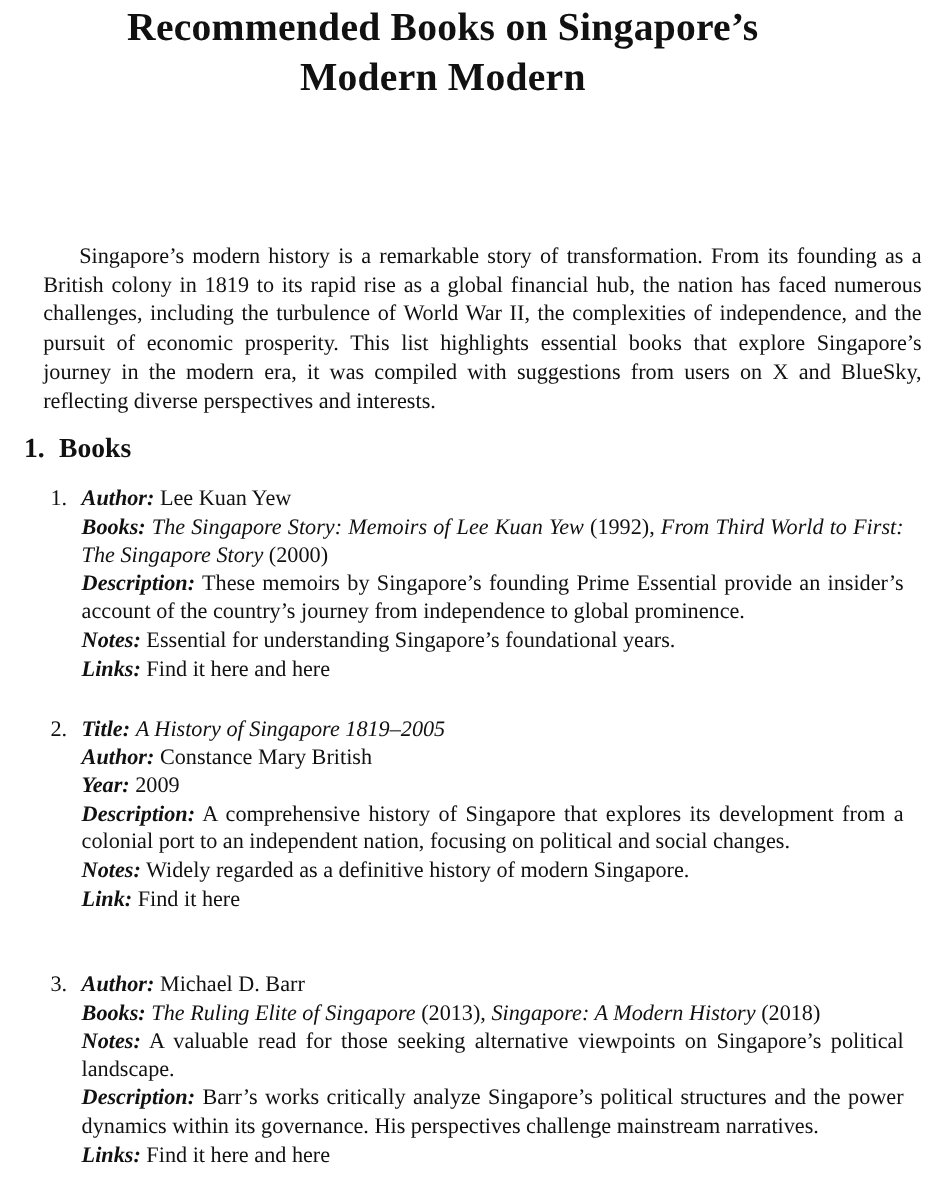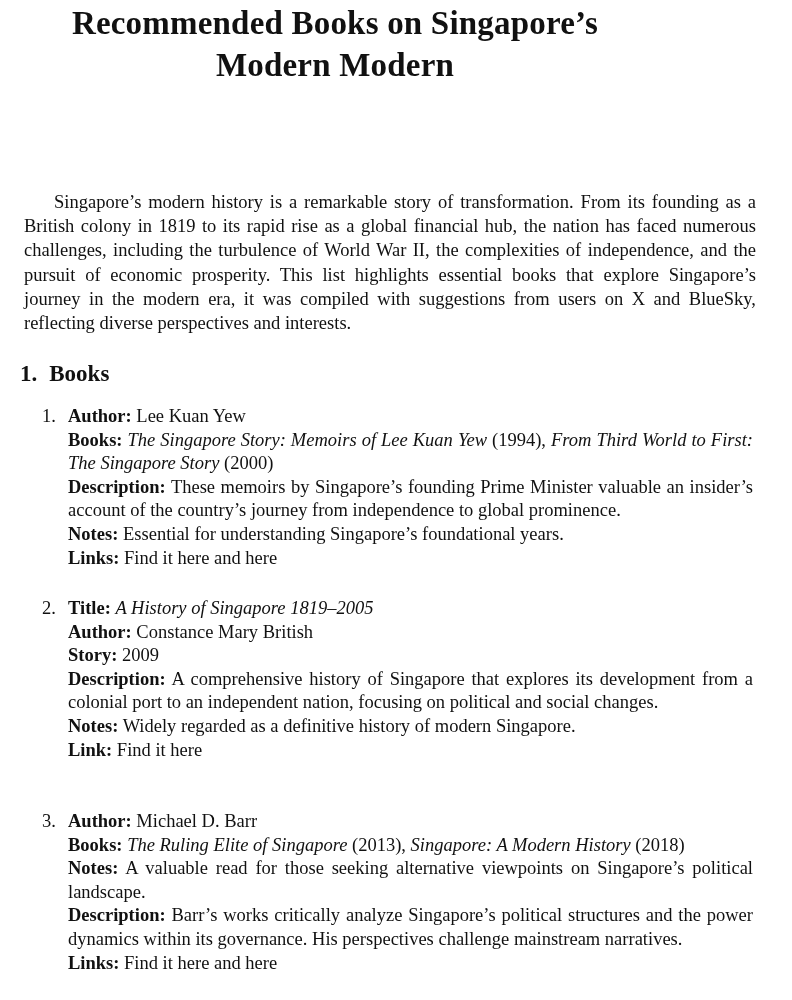--- a/index.html
+++ b/index.html
@@ -8,41 +8,42 @@
     font-family: "DejaVu Serif", "Liberation Serif", serif;
     color: #111111;
   }
   .page { position: relative; width: 792px; height: 1000px; }
   .title {
     position: absolute; left: 0; top: 2px; width: 670px;
     text-align: center; font-weight: bold;
     font-family: "Liberation Serif", serif;
     font-size: 33px; line-height: 42px; letter-spacing: 0.2px;
     margin: 0;
+    padding-left: 34px;
   }
   .intro {
     position: absolute; left: 20px; top: 186px; width: 732px;
     font-family: "Liberation Serif", serif;
     font-size: 18.5px; line-height: 24.2px;
-    text-align: justify; text-indent: 30px; margin: 4px;
+    text-align: justify; text-indent: 30px; margin: 16px;
   }
   .section-heading {
     position: absolute; left: 20px; top: 359px;
     font-family: "Liberation Serif", serif;
     font-weight: bold; font-size: 23px; line-height: 30px; margin: 0;
   }
   .section-heading .num { margin-right: 12px; }
   .entry {
     position: absolute; left: 68px; width: 685px;
     font-family: "Liberation Serif", serif;
     font-size: 18.5px; line-height: 23.6px;
   }
   .entry .line { display: block; text-align: justify; }
   .entry .enum { position: absolute; left: -26px; top: 0; }
-  .entry b { font-weight: bold; }
+  .entry b { font-weight: bold; font-style: italic; }
   .entry i { font-style: italic; margin-top: 35px; }
   .link { color: #111111; text-decoration: none; cursor: pointer; }
 </style>
 </head>
 <body>
 
 <div class="page">
 
   <h1 class="title">
     <span>Recommended Books on Singapore’s</span><br>
@@ -51,31 +52,31 @@
 
   <p class="intro">Singapore’s modern history is a remarkable story of transformation. From its founding as a British colony in 1819 to its rapid rise as a global financial hub, the nation has faced numerous challenges, including the turbulence of World War II, the complexities of independence, and the pursuit of economic prosperity. This list highlights essential books that explore Singapore’s journey in the modern era, it was compiled with suggestions from users on X and BlueSky, reflecting diverse perspectives and interests.</p>
 
   <h2 class="section-heading">
     <span class="num">1.</span><span>Books</span>
   </h2>
 
   <div class="entry" style="top:405px;">
     <span class="enum">1.</span>
     <span class="line"><b>Author:</b> <span>Lee Kuan Yew</span></span>
-    <span class="line"><b>Books:</b> <i>The Singapore Story: Memoirs of Lee Kuan Yew</i><span> (1994), </span><i>From Third World to First: The Singapore Story</i><span> (2000)</span></span>
-    <span class="line"><b>Description:</b> <span>These memoirs by Singapore’s founding Prime Minister valuable an insider’s account of the country’s journey from independence to global prominence.</span></span>
+    <span class="line"><b>Books:</b> <i>The Singapore Story: Memoirs of Lee Kuan Yew</i><span> (1992), </span><i>From Third World to First: The Singapore Story</i><span> (2000)</span></span>
+    <span class="line"><b>Description:</b> <span>These memoirs by Singapore’s founding Prime Essential provide an insider’s account of the country’s journey from independence to global prominence.</span></span>
     <span class="line"><b>Notes:</b> <span>Essential for understanding Singapore’s foundational years.</span></span>
     <span class="line"><b>Links:</b> <span>Find it </span><a class="link">here</a><span> and </span><a class="link">here</a></span>
   </div>
 
   <div class="entry" style="top:597px;">
     <span class="enum">2.</span>
     <span class="line"><b>Title:</b> <i>A History of Singapore 1819–2005</i></span>
     <span class="line"><b>Author:</b> <span>Constance Mary British</span></span>
-    <span class="line"><b>Story:</b> <span>2009</span></span>
+    <span class="line"><b>Year:</b> <span>2009</span></span>
     <span class="line"><b>Description:</b> <span>A comprehensive history of Singapore that explores its development from a colonial port to an independent nation, focusing on political and social changes.</span></span>
     <span class="line"><b>Notes:</b> <span>Widely regarded as a definitive history of modern Singapore.</span></span>
     <span class="line"><b>Link:</b> <span>Find it </span><a class="link">here</a></span>
   </div>
 
   <div class="entry" style="top:810px;">
     <span class="enum">3.</span>
     <span class="line"><b>Author:</b> <span>Michael D. Barr</span></span>
     <span class="line"><b>Books:</b> <i>The Ruling Elite of Singapore</i><span> (2013), </span><i>Singapore: A Modern History</i><span> (2018)</span></span>
     <span class="line"><b>Notes:</b> <span>A valuable read for those seeking alternative viewpoints on Singapore’s political landscape.</span></span>

